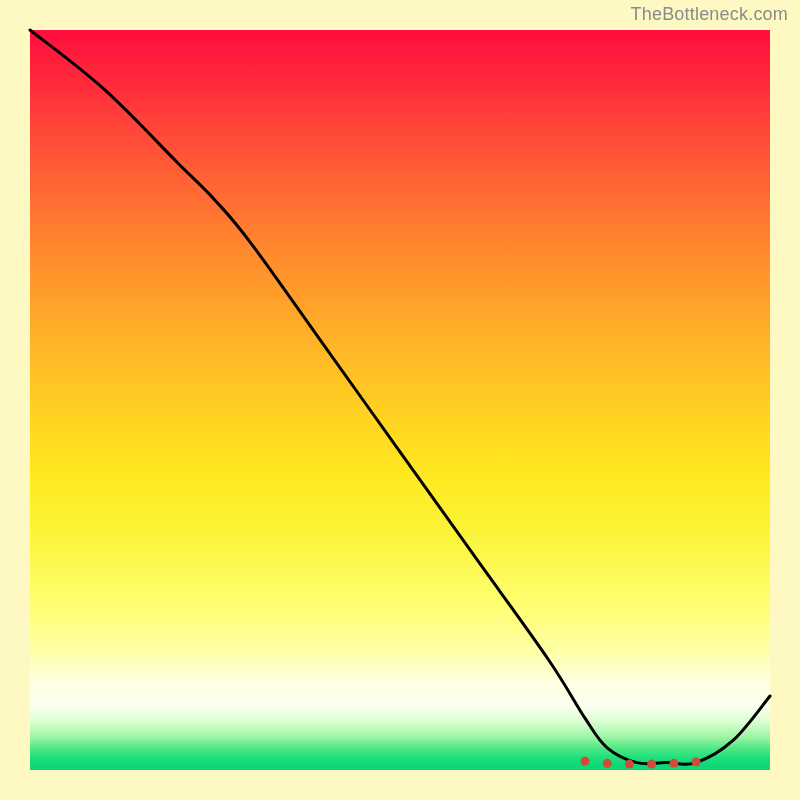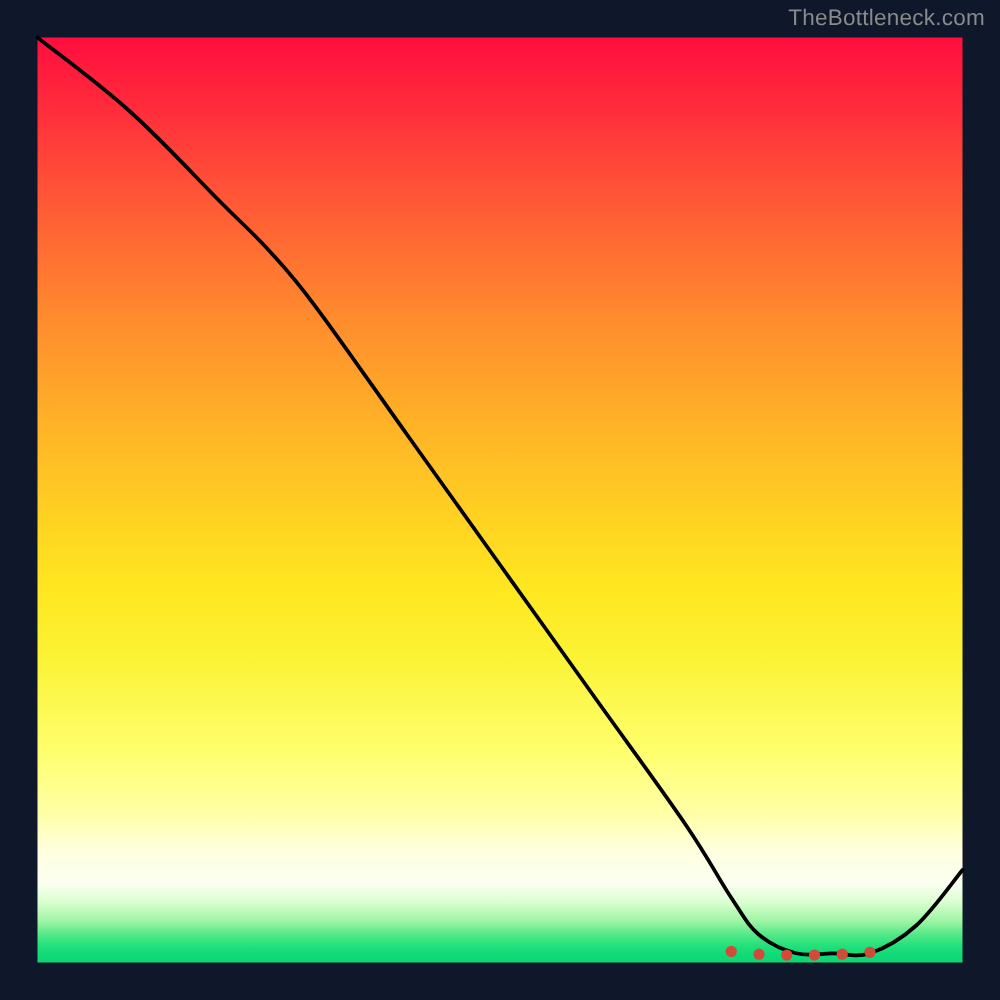--- a/index.html
+++ b/index.html
@@ -1,21 +1,21 @@
 <!DOCTYPE html>
 <html><head>
 <meta charset="utf-8">
 <style>
   * { margin: 0; padding: 0; box-sizing: border-box; }
   html, body { width: 800px; height: 800px; background: #000; overflow: hidden; }
   .wrap {
     position: relative;
     width: 800px;
     height: 800px;
-    background: #0f172a;
+    background: #fef9c3;
     text-align: center;
   }
   .attrib {
     position: absolute;
     top: 4px;
     right: 12px;
     font-family: Arial, Helvetica, sans-serif;
     font-size: 18px;
     color: #8a8a8a;
     letter-spacing: 0.2px;

